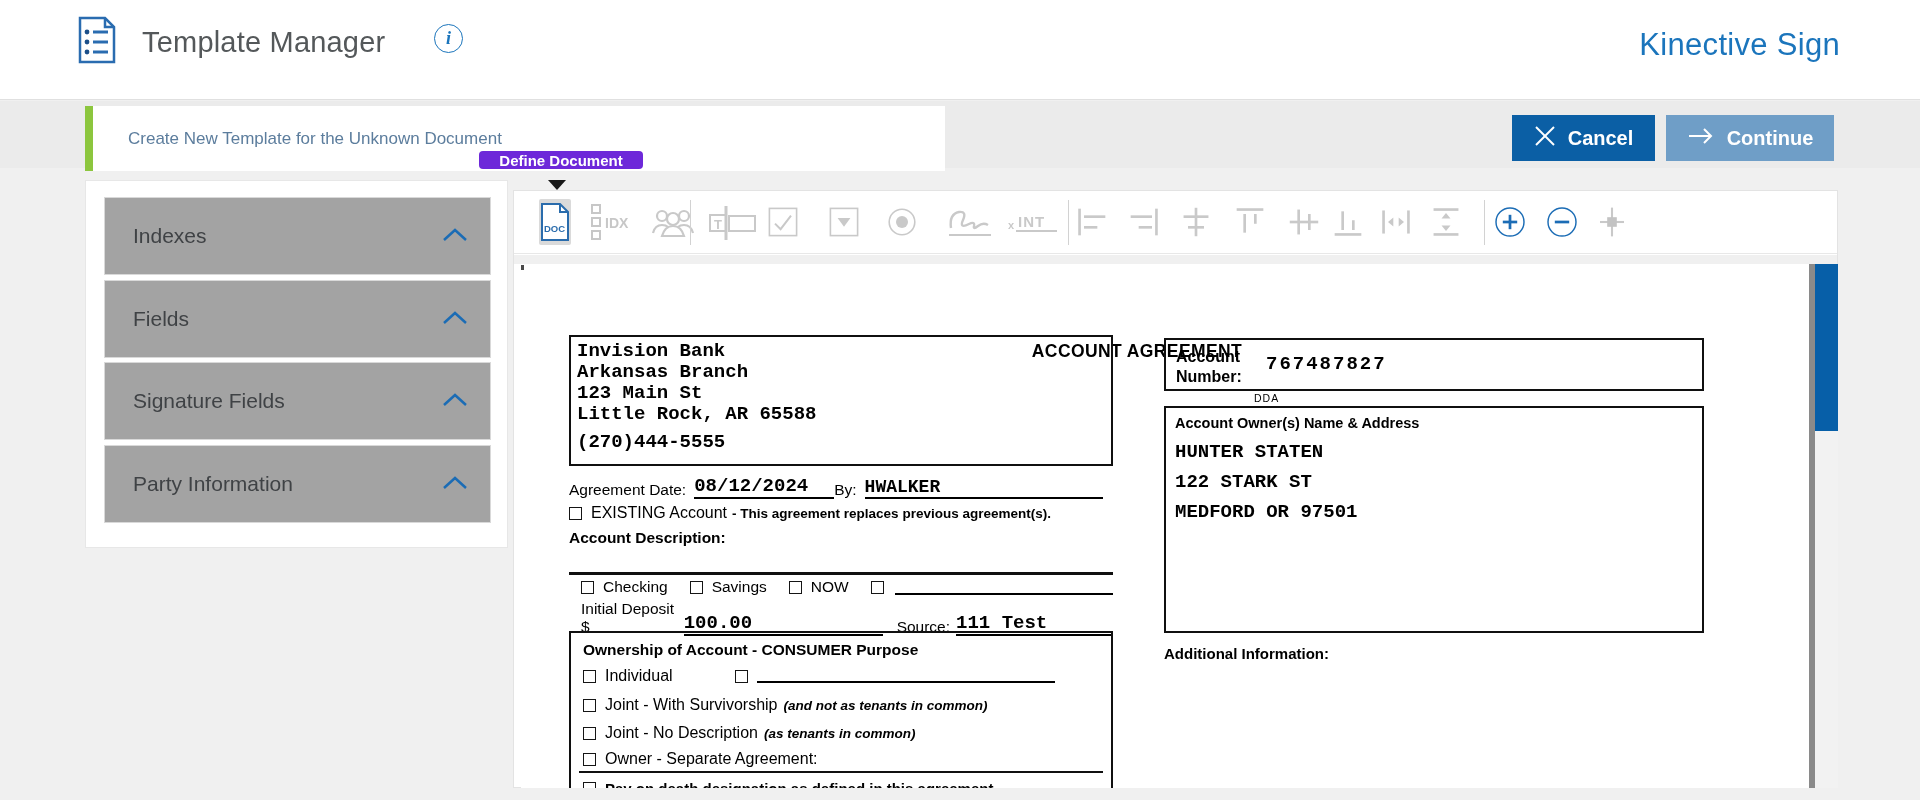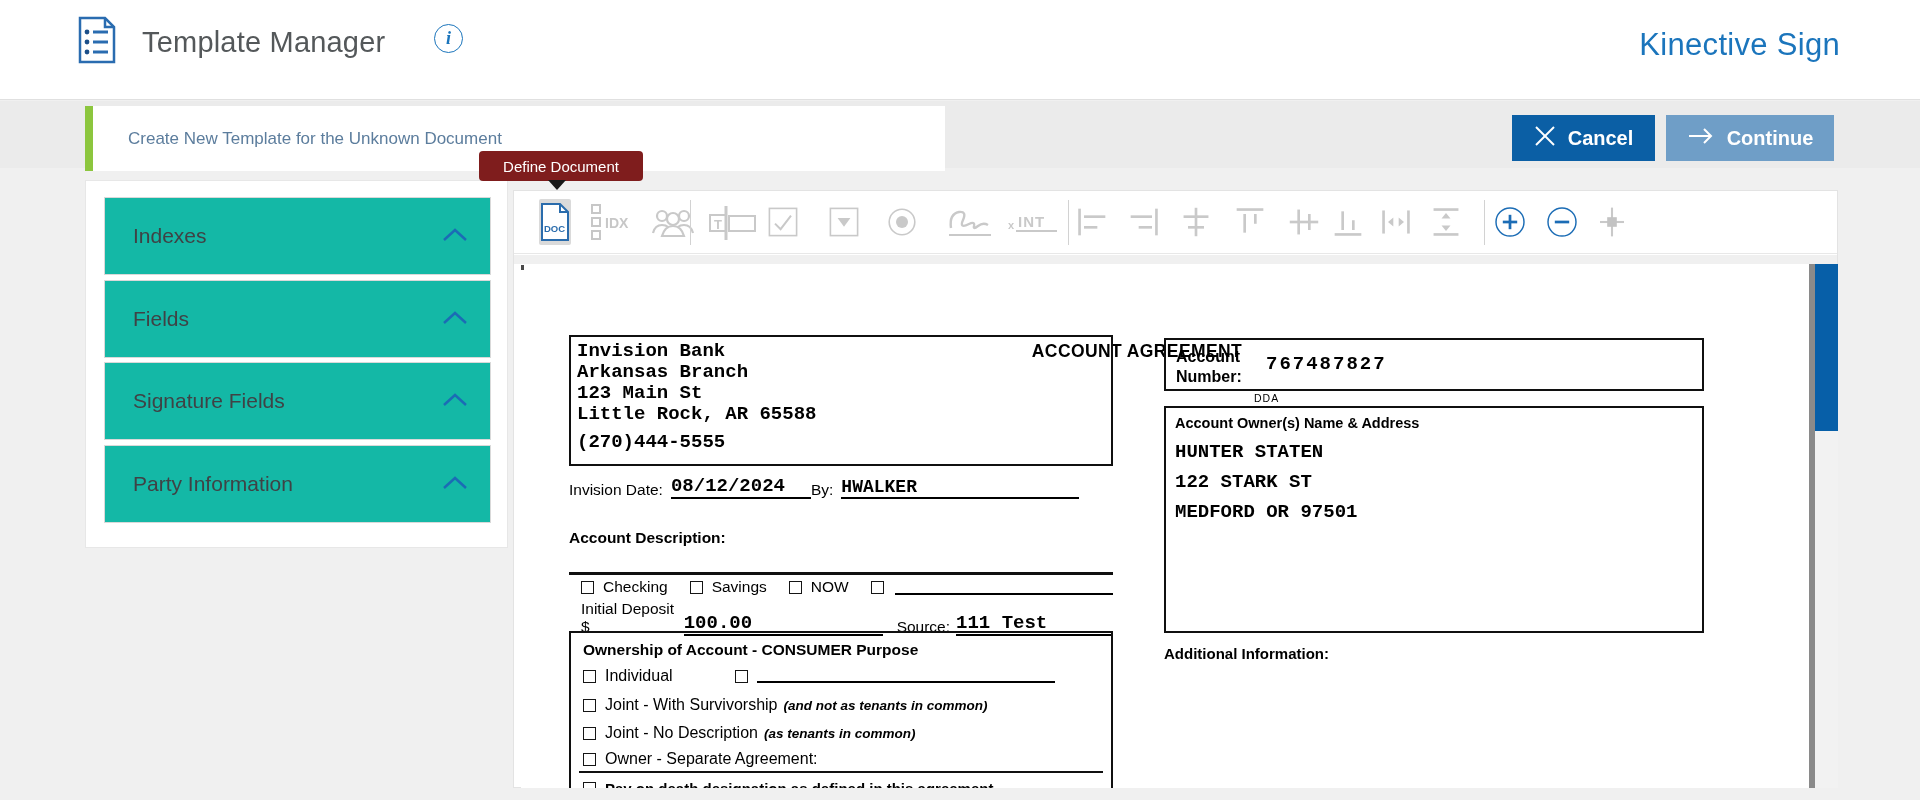--- a/index.html
+++ b/index.html
@@ -18,28 +18,28 @@
   
   .band { position:absolute; left:0; top:101px; width:1920px; height:67px; background:#ebebeb; }
   .subtitle-wrap { position:absolute; left:85px; top:5px; width:860px; height:65px; background:#ffffff; border-left:8px solid #8cc63e; display:flex; align-items:center; }
   .subtitle { padding-left:35px; font-size:17px; color:#5c7d9d; }
   .btn { position:absolute; top:14px; height:46px; border:none; color:#ffffff; font-size:20px; font-weight:bold;
          font-family:"Liberation Sans", sans-serif; display:flex; align-items:center; justify-content:center; gap:12px; cursor:pointer; }
   .btn-cancel { left:1512px; width:143px; background:#0b5fa5; }
   .btn-continue { left:1666px; width:168px; background:#6f9ec7; }
 
   
-  .tooltip { position:absolute; left:479px; top:151px; width:164px; height:30px; background:#7f1d1d; border-radius:4px;
-             color:#ffffff; font-size:15px; font-weight:400; display:flex; align-items:center; justify-content:center; z-index:50; }
+  .tooltip { position:absolute; left:479px; top:151px; width:164px; height:18px; background:#6d28d9; border-radius:4px;
+             color:#ffffff; font-size:15px; font-weight:700; display:flex; align-items:center; justify-content:center; z-index:50; }
   .tooltip-arrow { position:absolute; left:548px; top:180px; width:0; height:0; border-left:9px solid transparent;
                    border-right:9px solid transparent; border-top:10px solid #191919; z-index:50; }
 
   
   .sidebar { position:absolute; left:85px; top:180px; width:423px; height:368px; background:#ffffff; border:1px solid #e7e7e7; }
-  .panel { position:absolute; left:18px; width:387px; height:78px; background:#14b8a6; border:1px solid #d9d9d9;
+  .panel { position:absolute; left:18px; width:387px; height:78px; background:#a3a3a3; border:1px solid #d9d9d9;
            display:flex; align-items:center; cursor:pointer; }
   .panel-label { padding-left:28px; font-size:21px; color:#3f4245; }
   .panel .chev { position:absolute; right:20px; top:28px; }
 
   
   .card { position:absolute; left:513px; top:190px; width:1325px; height:598px; background:#ffffff; border:1px solid #e3e3e3; }
   .toolbar { position:absolute; left:0; top:0; width:100%; height:63px; background:#ffffff; border-bottom:1px solid #e8e8e8; }
   .tb { position:absolute; top:8px; width:32px; height:46px; display:flex; align-items:center; justify-content:center; cursor:pointer; }
   .tb.sel { background:#dadada; border-radius:2px; }
   .tb-sep { position:absolute; top:9px; width:1px; height:45px; background:#d2d2d2; }
@@ -352,26 +352,31 @@
       <div class="owner-label">Account Owner(s) Name &amp; Address</div>
       <div class="owner-lines">
         <div class="mono owner-line">HUNTER STATEN</div>
         <div class="mono owner-line">122 STARK ST</div>
         <div class="mono owner-line">MEDFORD OR 97501</div>
       </div>
     </div>
     <div class="addl">Additional Information:</div>
 
     <div class="agree-row">
-      <span>Invision Date:</span>
+      <span>Agreement Date:</span>
       <span class="fill u-date mono">08/12/2024</span>
       <span class="lbl-by">By:</span>
       <span class="fill u-by mono">HWALKER</span>
     </div>
 
+    <div class="exist-row">
+      <span class="cb"></span>
+      <span>EXISTING Account</span>
+      <span class="exist-rest">- This agreement replaces previous agreement(s).</span>
+    </div>
 
     <div class="acct-desc">Account Description:</div>
     <div class="hr1"></div>
 
     <div class="types-row">
       <span class="cb"></span>
       <span class="type-label">Checking</span>
       <span class="cb"></span>
       <span class="type-label">Savings</span>
       <span class="cb"></span>

